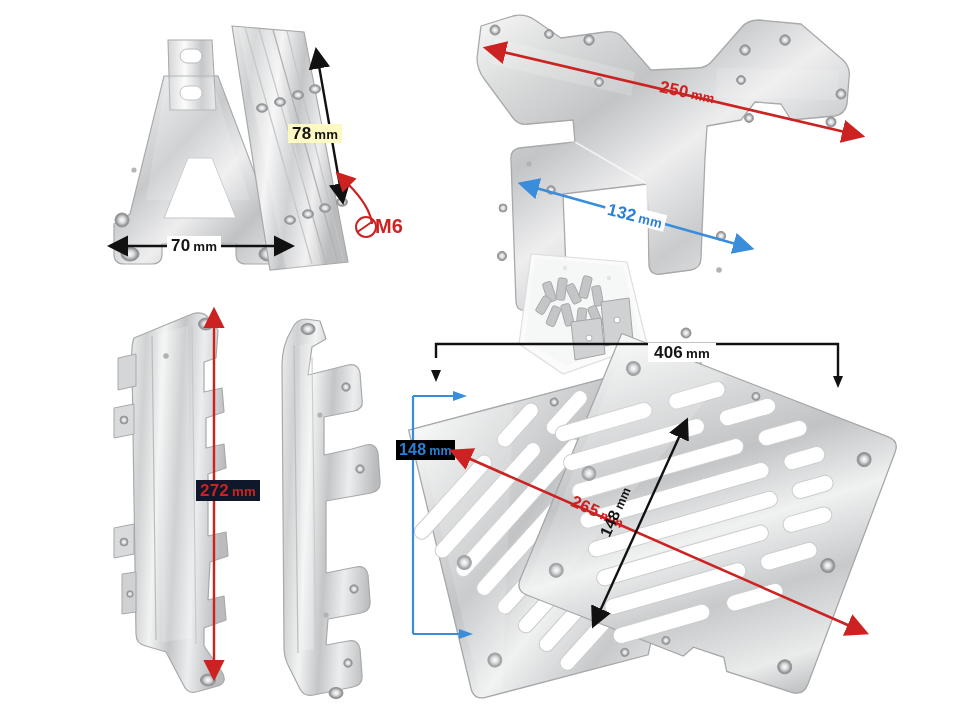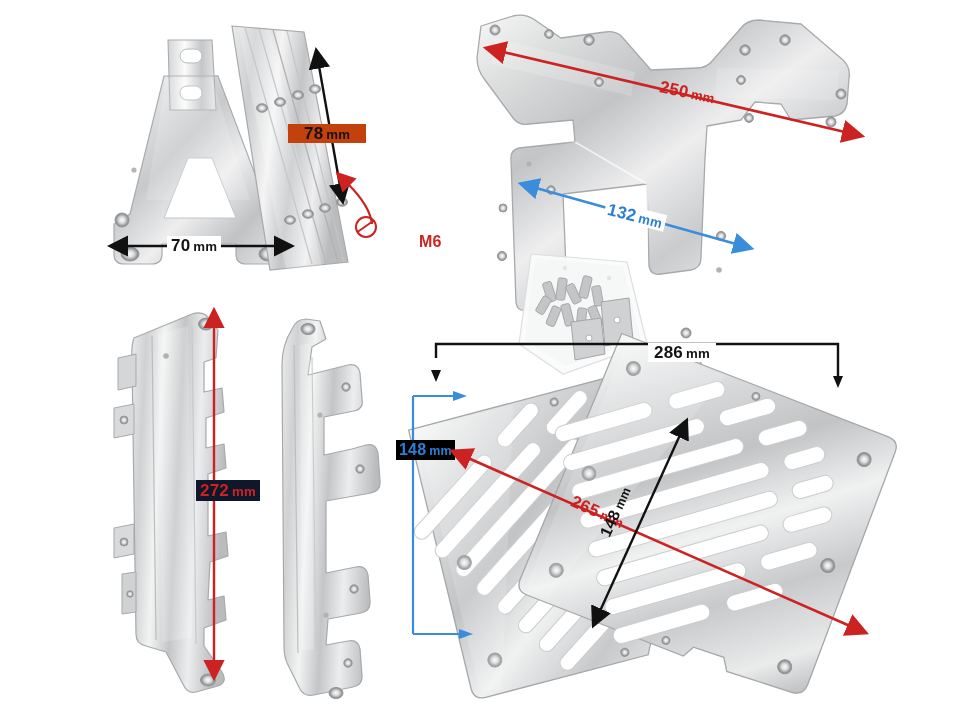--- a/index.html
+++ b/index.html
@@ -130,37 +130,37 @@
     </defs>
     <line x1="8" y1="14" x2="158" y2="14" stroke="#111111" stroke-width="2.4" marker-start="url(#arrBlkL)" marker-end="url(#arrBlkR)"></line>
   </svg>
   <div class="dimlabel black" style="left:167px;top:236px;font-size:17px;background:#ffffff;padding:1px 4px;">
     <span>70</span><span class="unit">mm</span>
   </div>
 
   <svg class="abs" style="left:300px;top:58px;" width="70" height="140">
     <line x1="40" y1="128" x2="19" y2="8" stroke="#111111" stroke-width="2.4" marker-start="url(#arrBlkL)" marker-end="url(#arrBlkR)"></line>
   </svg>
-  <div class="dimlabel black" style="left:288px;top:124px;font-size:17px;background:#c2410c;padding:1px 16px;">
+  <div class="dimlabel black" style="left:288px;top:124px;font-size:17px;background:#fef9c3;padding:1px 4px;">
     <span>78</span><span class="unit">mm</span>
   </div>
 
   <svg class="abs" style="left:336px;top:176px;" width="50" height="54">
     <defs>
       <marker id="arrRedL" markerWidth="9" markerHeight="9" refX="8" refY="4.5" orient="auto">
         <path d="M9 0 L0 4.5 L9 9 Z" fill="#cc2222"></path>
       </marker>
       <marker id="arrRedR" markerWidth="9" markerHeight="9" refX="1" refY="4.5" orient="auto">
         <path d="M0 0 L9 4.5 L0 9 Z" fill="#cc2222"></path>
       </marker>
     </defs>
     <path d="M36 48 Q34 30 12 8" stroke="#cc2222" stroke-width="2.2" fill="none" marker-end="url(#arrRedR)"></path>
   </svg>
   <div class="m6circle" style="left:355px;top:216px;"></div>
-  <div class="dimlabel red" style="left:375px;top:234px;font-size:16px;padding-left:44px;">
+  <div class="dimlabel red" style="left:375px;top:216px;font-size:20px;">
     <span>M6</span>
   </div>
 
   <div class="part" style="left:455px;top:8px;width:420px;height:340px;">
     <svg width="420" height="340" viewBox="0 0 420 340">
       <defs>
         <linearGradient id="gFrame" x1="0" y1="0" x2="0.9" y2="1">
           <stop offset="0%" stop-color="#f7f7f8"></stop>
           <stop offset="16%" stop-color="#dcdddd"></stop>
           <stop offset="34%" stop-color="#c2c4c6"></stop>
@@ -424,21 +424,21 @@
       <path d="M22 14 L126 12 L44 286 L20 284 Z" fill="#ffffff" opacity=".15"></path>
     </svg>
   </div>
 
   <svg class="abs" style="left:428px;top:336px;" width="420" height="56">
     <path d="M8 22 L8 8 L410 8 L410 42" stroke="#111111" stroke-width="2.4" fill="none"></path>
     <path d="M8 46 L3 34 L13 34 Z" fill="#111111"></path>
     <path d="M410 52 L405 40 L415 40 Z" fill="#111111"></path>
   </svg>
   <div class="dimlabel black" style="left:648px;top:343px;font-size:17px;background:#ffffff;padding:1px 6px;">
-    <span>286</span><span class="unit">mm</span>
+    <span>406</span><span class="unit">mm</span>
   </div>
 
   <svg class="abs" style="left:395px;top:386px;" width="95" height="266">
     <path d="M18 10 L62 10" stroke="#3a8ddb" stroke-width="2.2" fill="none"></path>
     <path d="M72 10 L58 5 L58 15 Z" fill="#3a8ddb"></path>
     <path d="M18 10 L18 248" stroke="#3a8ddb" stroke-width="2.2" fill="none"></path>
     <path d="M18 248 L68 248" stroke="#3a8ddb" stroke-width="2.2" fill="none"></path>
     <path d="M78 248 L64 243 L64 253 Z" fill="#3a8ddb"></path>
   </svg>
   <div class="dimlabel blue" style="left:396px;top:440px;font-size:16px;background:#000000;padding:2px 3px;">

